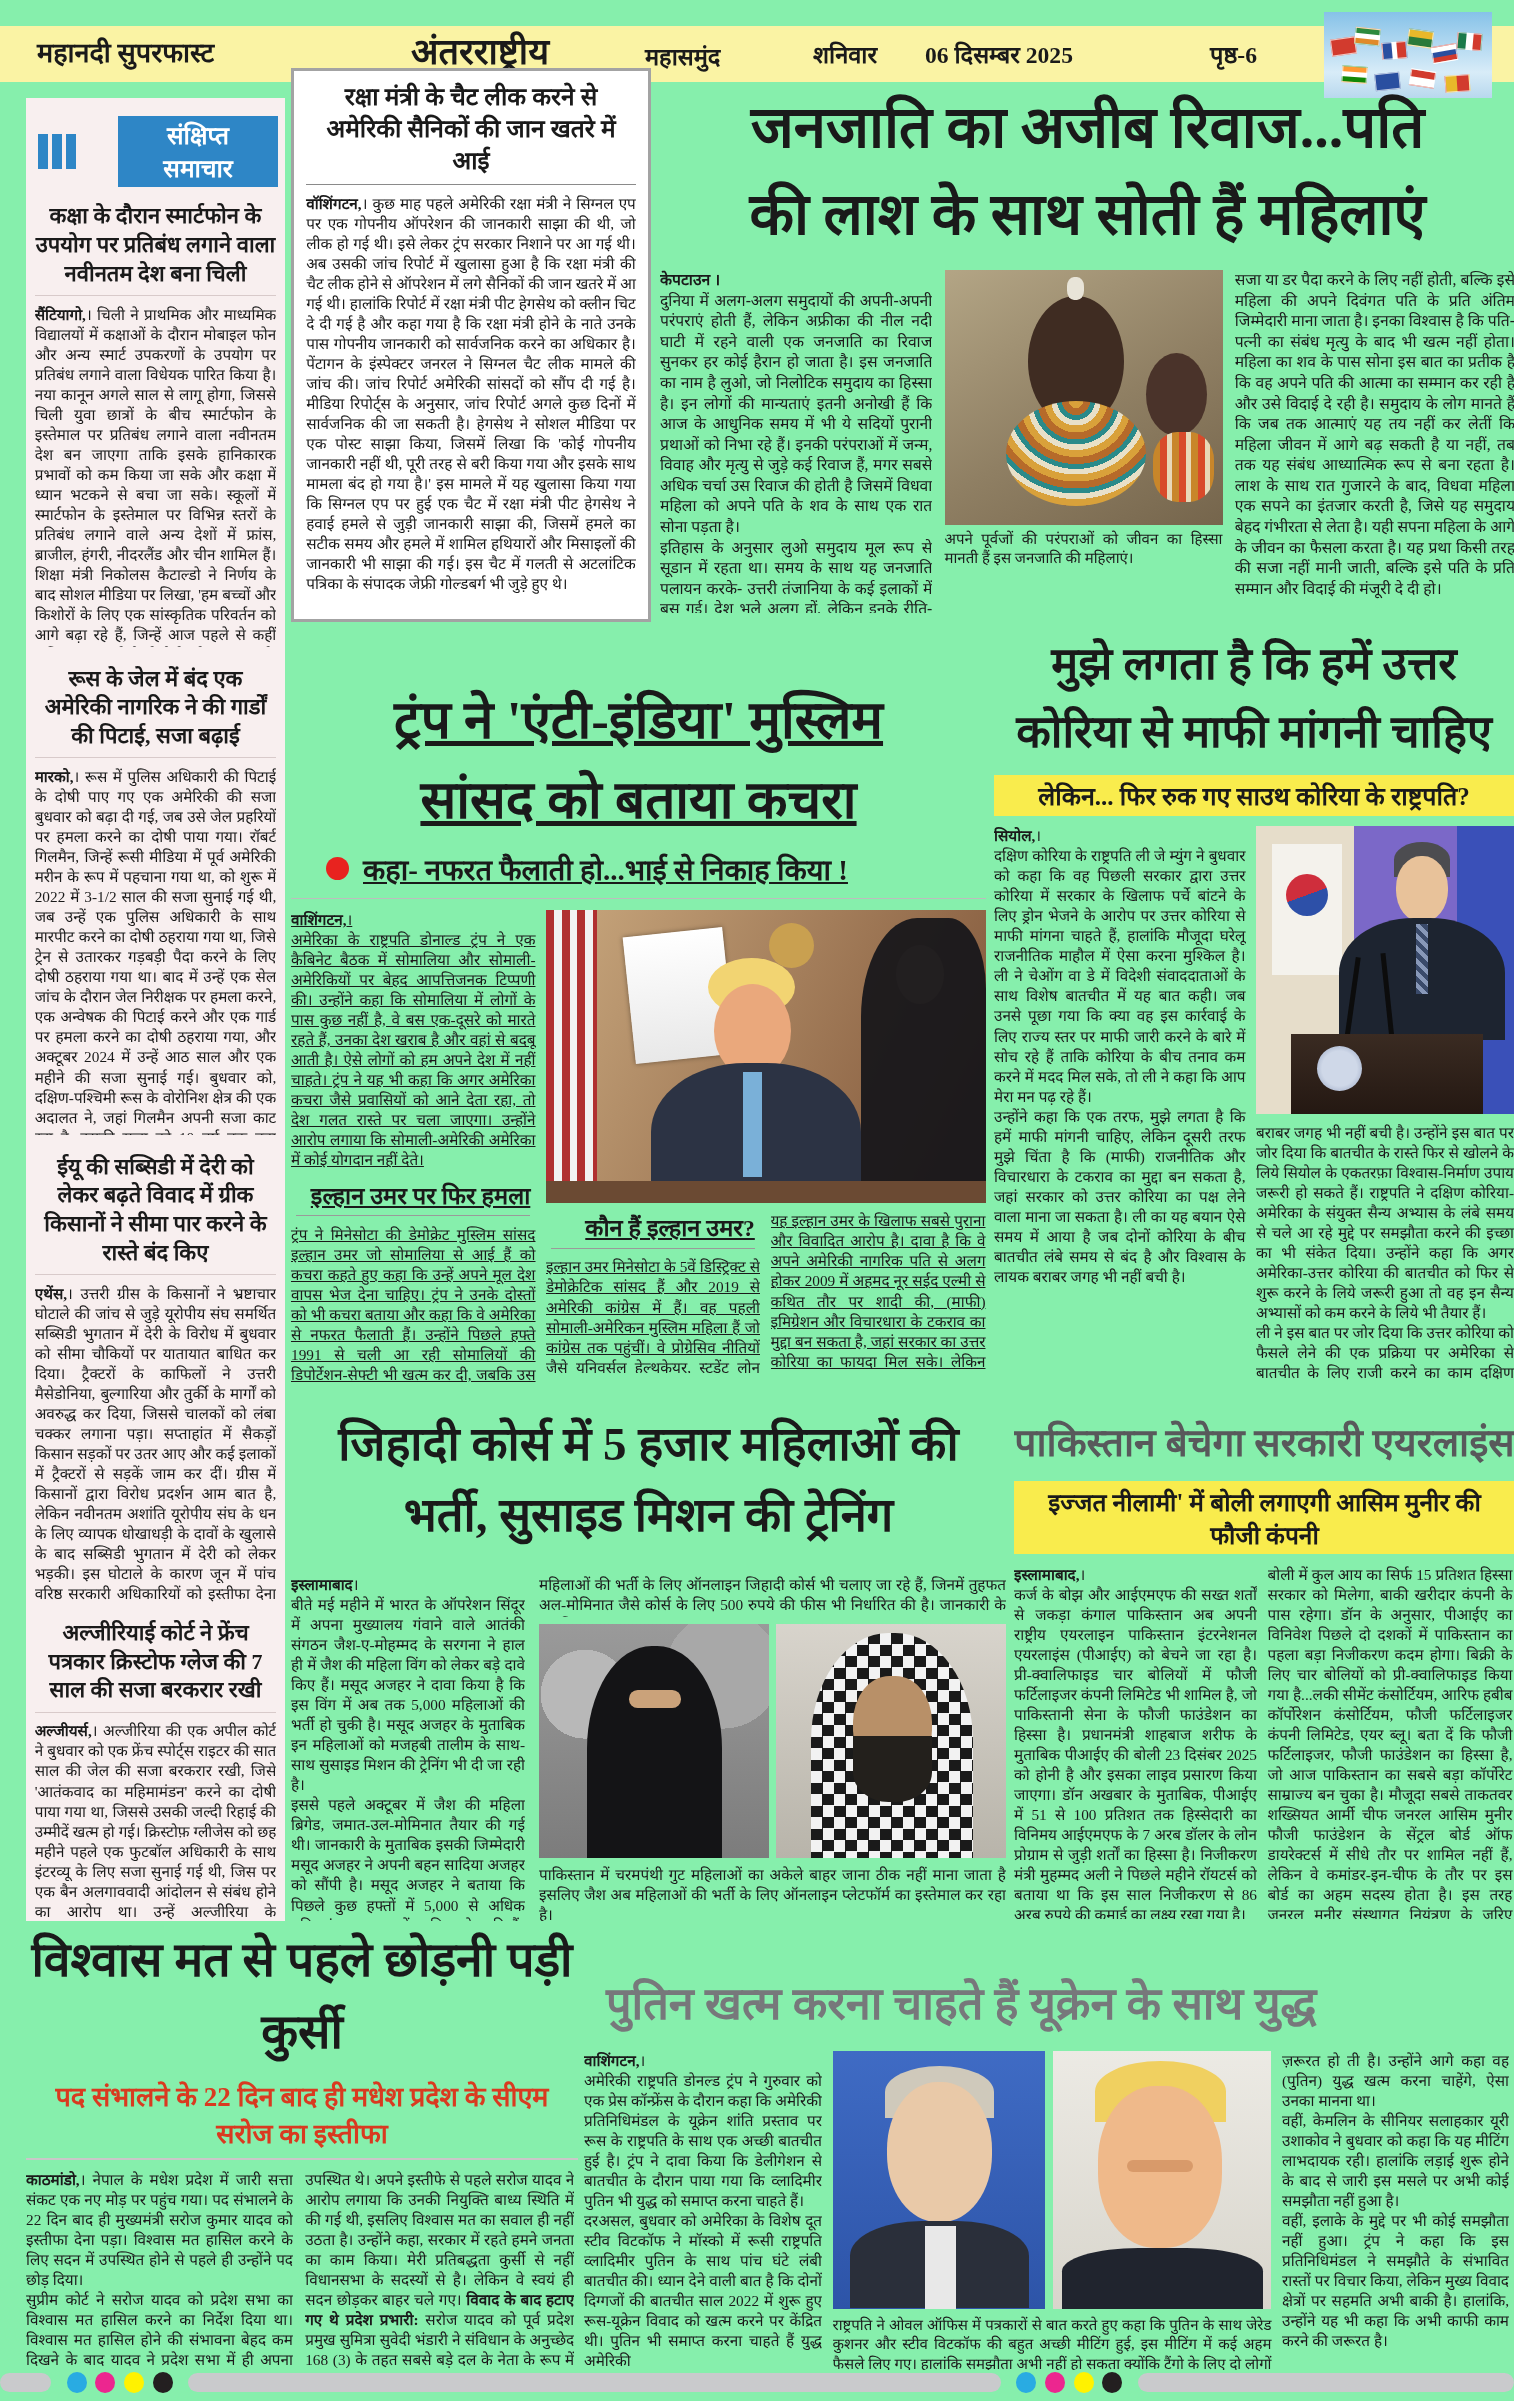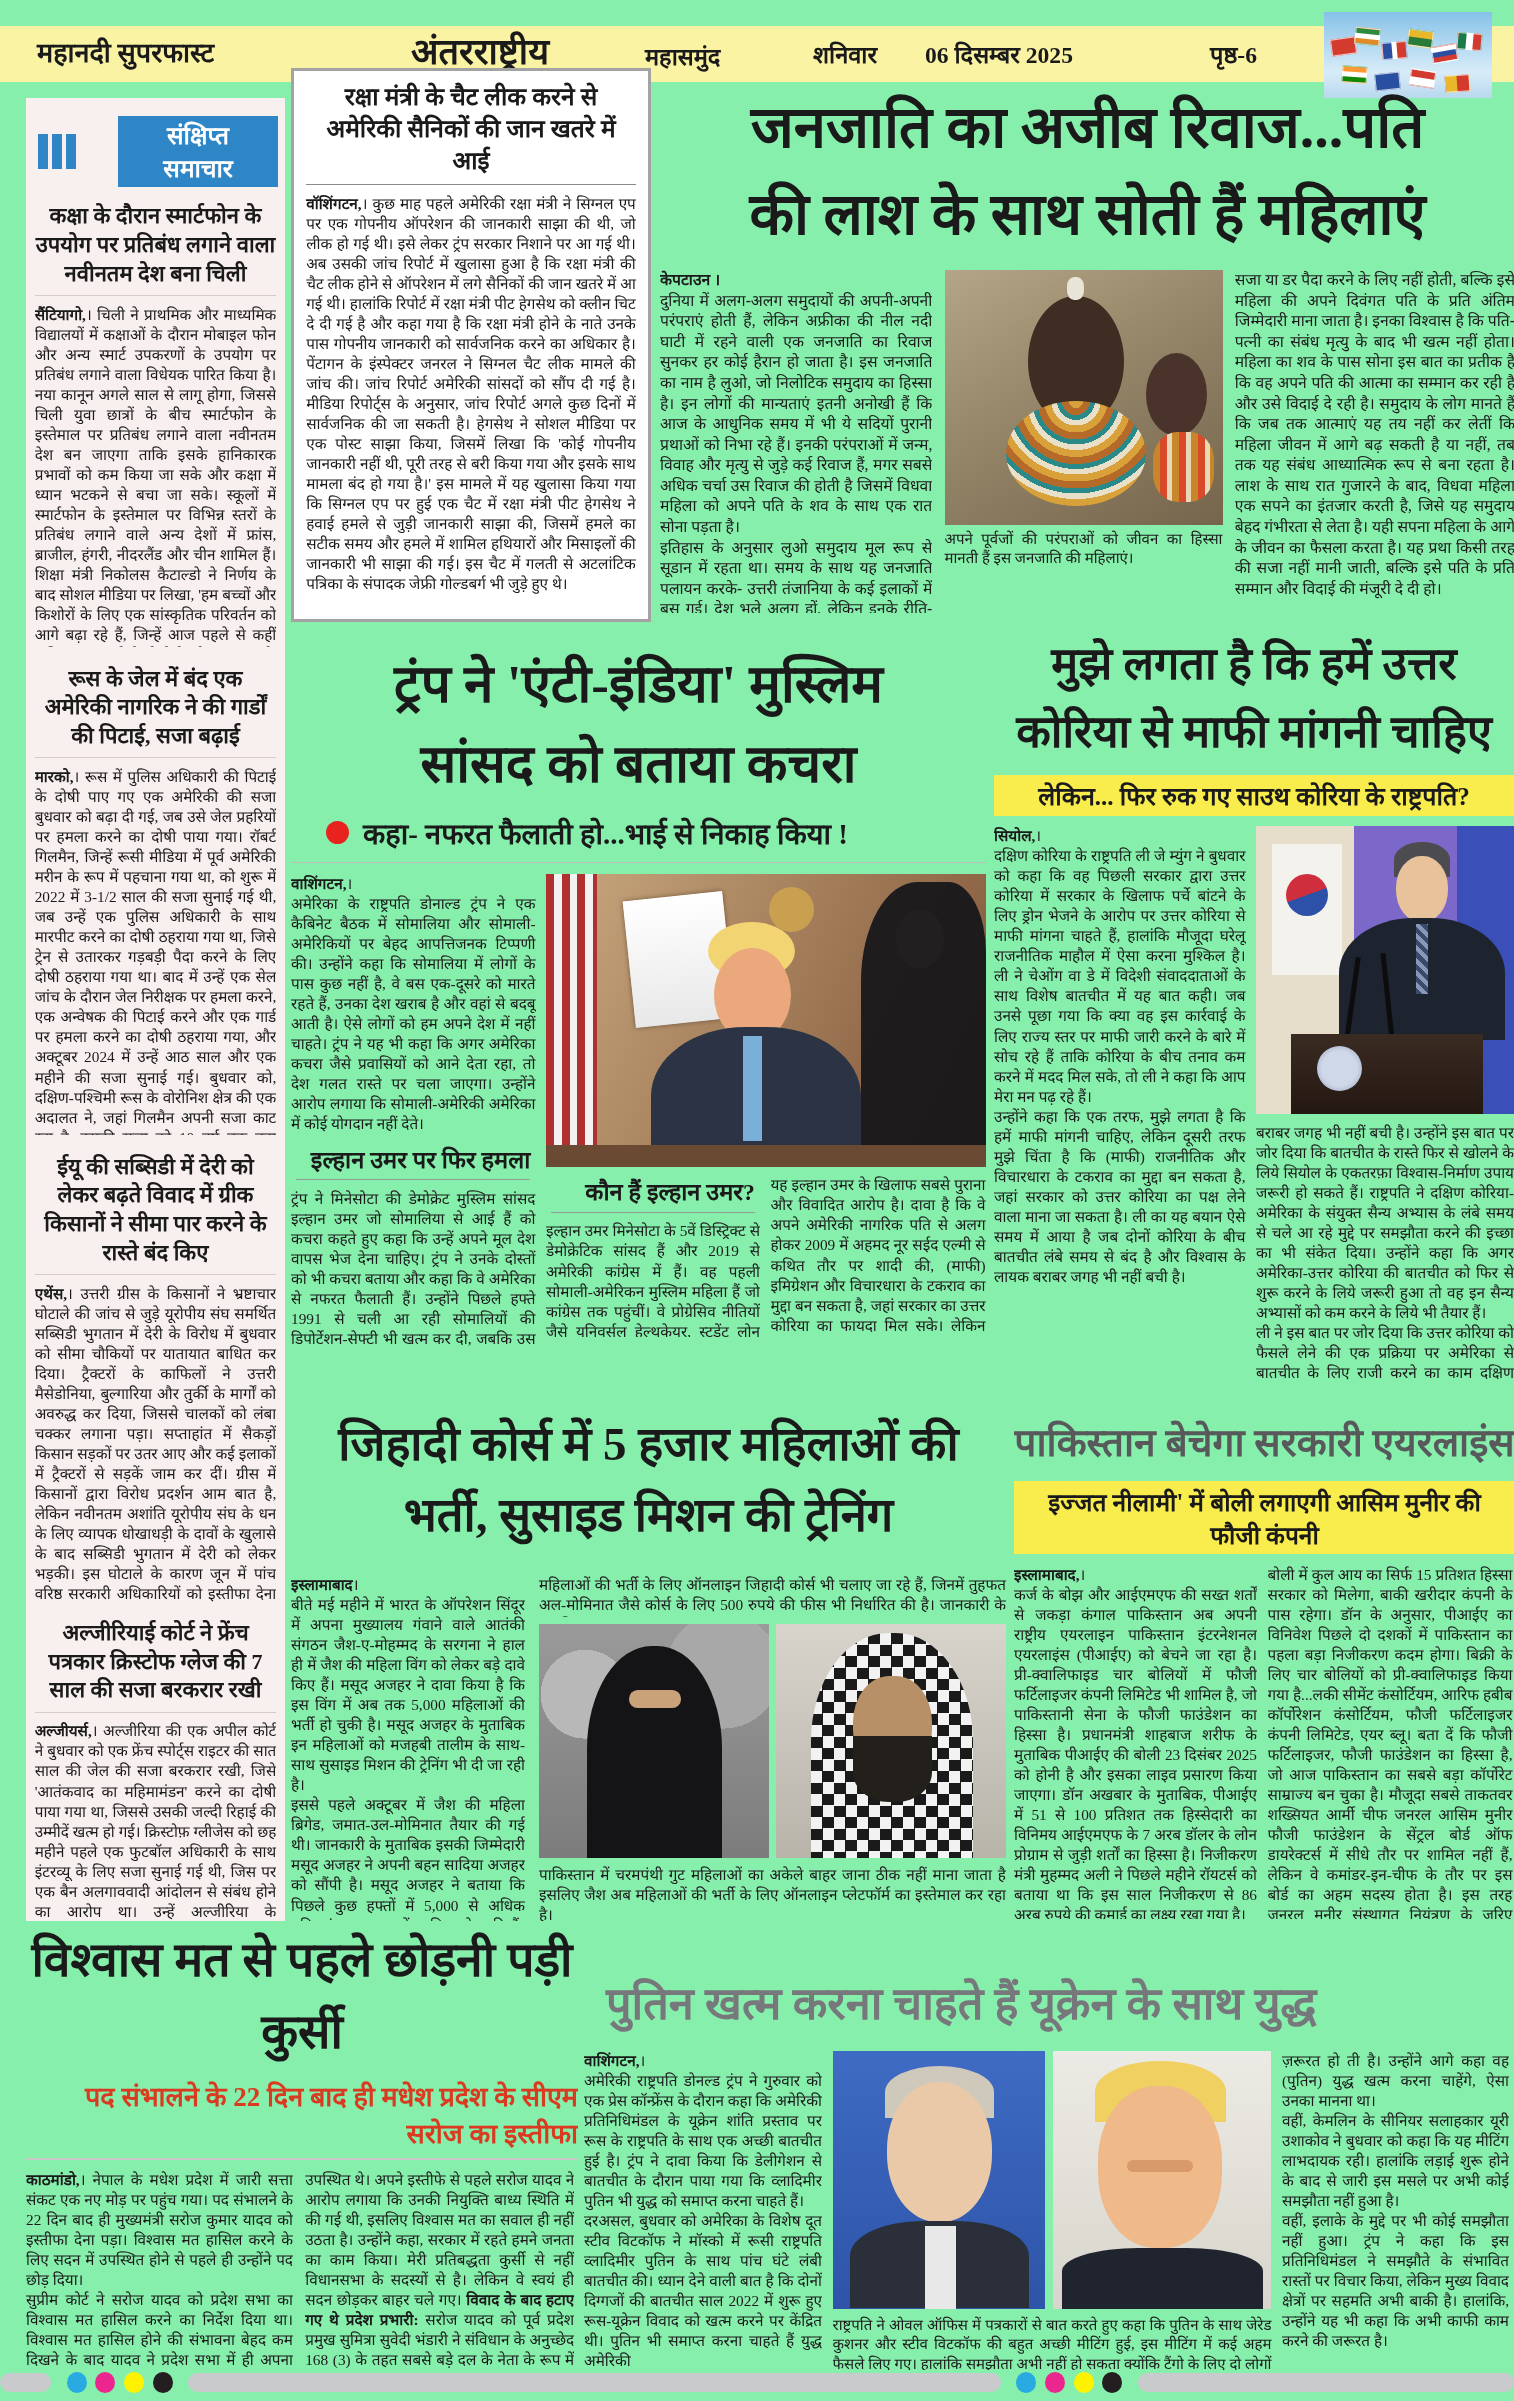--- a/index.html
+++ b/index.html
@@ -36,41 +36,41 @@
   .tribe-head{font-size:58px;font-weight:bold;text-align:center;line-height:1.5;white-space:pre-line;margin:0 0 12.2px 0;}
   .tribe-cols{display:flex;gap:12.2px;height:343px;}
   .tribe-col{overflow:hidden;}
   .photo-caption{font-size:15px;line-height:1.25;text-align:justify;margin-top:5.2px;}
   
   .big-head{font-weight:bold;text-align:center;white-space:pre-line;line-height:1.5;margin:0;}
   .runin-head{font-size:23.6px;font-weight:bold;text-align:right;border-bottom:1.7px solid #9a9a9a;
               padding-bottom:4.4px;margin:8.7px 5.2px 8.7px 5.2px;}
   .ysub{background:#F9EC4D;font-weight:bold;font-size:25px;padding:3.5px 8.7px;margin-top:8.7px;text-align:center;}
   
-  .trump{position:absolute;left:291px;top:645px;width:695px;height:757px;overflow:hidden;}
+  .trump{position:absolute;left:291px;top:681px;width:695px;height:757px;overflow:hidden;text-decoration:underline;}
   .trump-sub{display:flex;align-items:center;gap:14px;justify-content:flex-start;
              border-bottom:1.7px solid #bdbdbd;padding:8.7px 0 10.5px 35px;}
   .red-dot{width:23px;height:23px;border-radius:50%;background:#E8231F;flex:0 0 auto;}
   .trump-sub-txt{font-size:29px;font-weight:bold;}
   .trump-body{display:flex;gap:10.5px;margin-top:10.5px;height:472px;}
   
   .ph{position:relative;overflow:hidden;background:#888;}
   .ph div{position:absolute;}
   
   .korea{position:absolute;left:994px;top:631px;width:520px;height:769px;overflow:hidden;}
   .korea-body{display:flex;gap:10.5px;margin-top:10.5px;height:570px;}
   
   .jihadi{position:absolute;left:291px;top:1409px;width:715px;height:512px;overflow:hidden;}
   .jihadi-body{display:flex;gap:14px;margin-top:25px;height:350px;justify-content:flex-end;}
   
   .pak{position:absolute;left:1014px;top:1414px;width:501px;height:505px;overflow:hidden;}
   .pak-body{display:flex;gap:10.5px;margin-top:10.5px;height:376px;}
   
   .nepal{position:absolute;left:26px;top:1924px;width:552px;height:447px;overflow:hidden;}
-  .red-sub{color:#D93A20;font-size:27px;font-weight:bold;text-align:right;margin-top:8.7px;
+  .red-sub{color:#D93A20;font-size:27px;font-weight:bold;text-align:center;margin-top:8.7px;
            border-bottom:2.6px solid #c9c9c9;padding-bottom:7px;}
   .nepal-body{display:flex;gap:12.2px;margin-top:10.5px;height:323px;}
   
   .putin{position:absolute;left:584px;top:1971px;width:931px;height:400px;overflow:hidden;}
   .putin-body{display:flex;gap:10.5px;margin-top:12.2px;height:325px;}
   
   .footer{position:absolute;left:0;top:2370px;width:1514px;height:24.5px;display:flex;align-items:center;gap:15.7px;}
   .pill{height:19px;border-radius:9.6px;background:#C9CACC;}
   .dots{display:flex;gap:8.7px;align-items:center;}
   .dot{width:20px;height:21px;border-radius:50%;}

